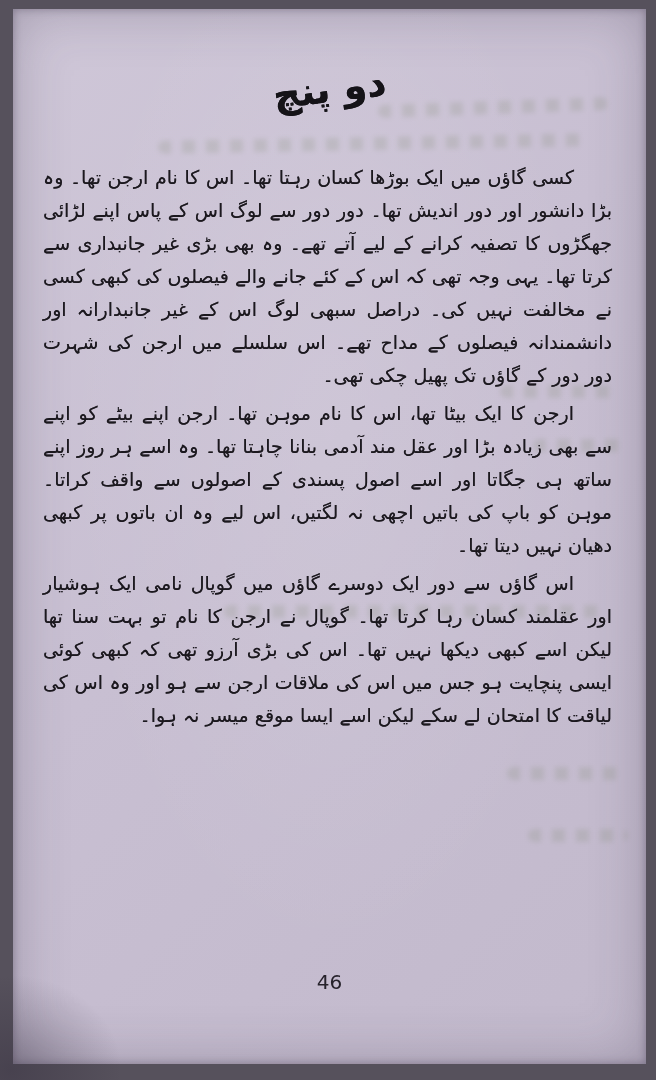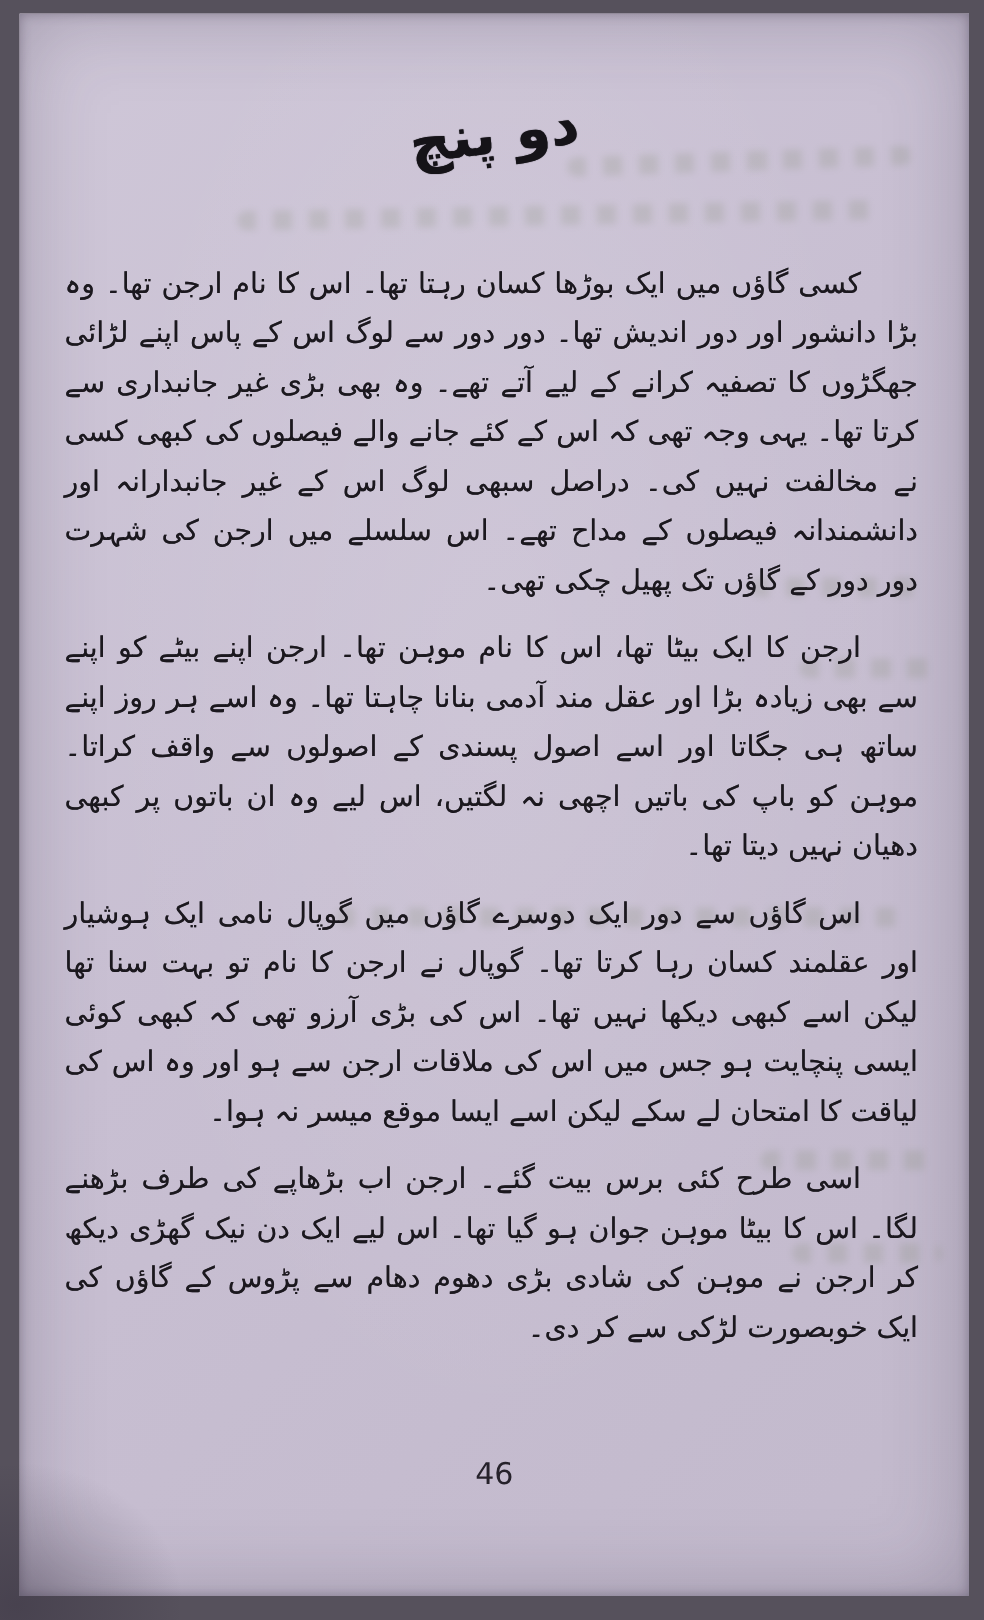--- a/index.html
+++ b/index.html
@@ -51,21 +51,21 @@
     right: 34px;
     left: 30px;
     direction: rtl;
     text-align: justify;
     font-size: 19px;
     line-height: 33px;
     color: #1b181e;
     text-shadow: 0 0 0.4px rgba(27,24,30,0.7);
   }
   .content p {
-    margin: 12px 0 5px 0;
+    margin: 0 0 5px 0;
     text-indent: 38px;
   }
   .page-number {
     position: absolute;
     bottom: 70px;
     left: 0;
     right: 0;
     text-align: center;
     font-size: 20px;
     color: #26222b;
@@ -114,19 +114,18 @@
   <div class="bleed b5"></div>
   <div class="bleed b6"></div>
   <div class="bleed b7"></div>
 
   <h1 class="title">دو پنچ</h1>
 
   <div class="content">
     <p>کسی گاؤں میں ایک بوڑھا کسان رہتا تھا۔ اس کا نام ارجن تھا۔ وہ بڑا دانشور اور دور اندیش تھا۔ دور دور سے لوگ اس کے پاس اپنے لڑائی جھگڑوں کا تصفیہ کرانے کے لیے آتے تھے۔ وہ بھی بڑی غیر جانبداری سے کرتا تھا۔ یہی وجہ تھی کہ اس کے کئے جانے والے فیصلوں کی کبھی کسی نے مخالفت نہیں کی۔ دراصل سبھی لوگ اس کے غیر جانبدارانہ اور دانشمندانہ فیصلوں کے مداح تھے۔ اس سلسلے میں ارجن کی شہرت دور دور کے گاؤں تک پھیل چکی تھی۔</p>
     <p>ارجن کا ایک بیٹا تھا، اس کا نام موہن تھا۔ ارجن اپنے بیٹے کو اپنے سے بھی زیادہ بڑا اور عقل مند آدمی بنانا چاہتا تھا۔ وہ اسے ہر روز اپنے ساتھ ہی جگاتا اور اسے اصول پسندی کے اصولوں سے واقف کراتا۔ موہن کو باپ کی باتیں اچھی نہ لگتیں، اس لیے وہ ان باتوں پر کبھی دھیان نہیں دیتا تھا۔</p>
     <p>اس گاؤں سے دور ایک دوسرے گاؤں میں گوپال نامی ایک ہوشیار اور عقلمند کسان رہا کرتا تھا۔ گوپال نے ارجن کا نام تو بہت سنا تھا لیکن اسے کبھی دیکھا نہیں تھا۔ اس کی بڑی آرزو تھی کہ کبھی کوئی ایسی پنچایت ہو جس میں اس کی ملاقات ارجن سے ہو اور وہ اس کی لیاقت کا امتحان لے سکے لیکن اسے ایسا موقع میسر نہ ہوا۔</p>
-    <p>اسی طرح کئی برس بیت گئے۔ ارجن اب بڑھاپے کی طرف بڑھنے لگا۔ اس کا بیٹا موہن جوان ہو گیا تھا۔ اس لیے ایک دن نیک گھڑی دیکھ کر ارجن نے موہن کی شادی بڑی دھوم دھام سے پڑوس کے گاؤں کی ایک خوبصورت لڑکی سے کر دی۔</p>
   </div>
 
   <div class="page-number">46</div>
 
   <div class="corner-shadow"></div>
 </div>
 
 </body></html>

